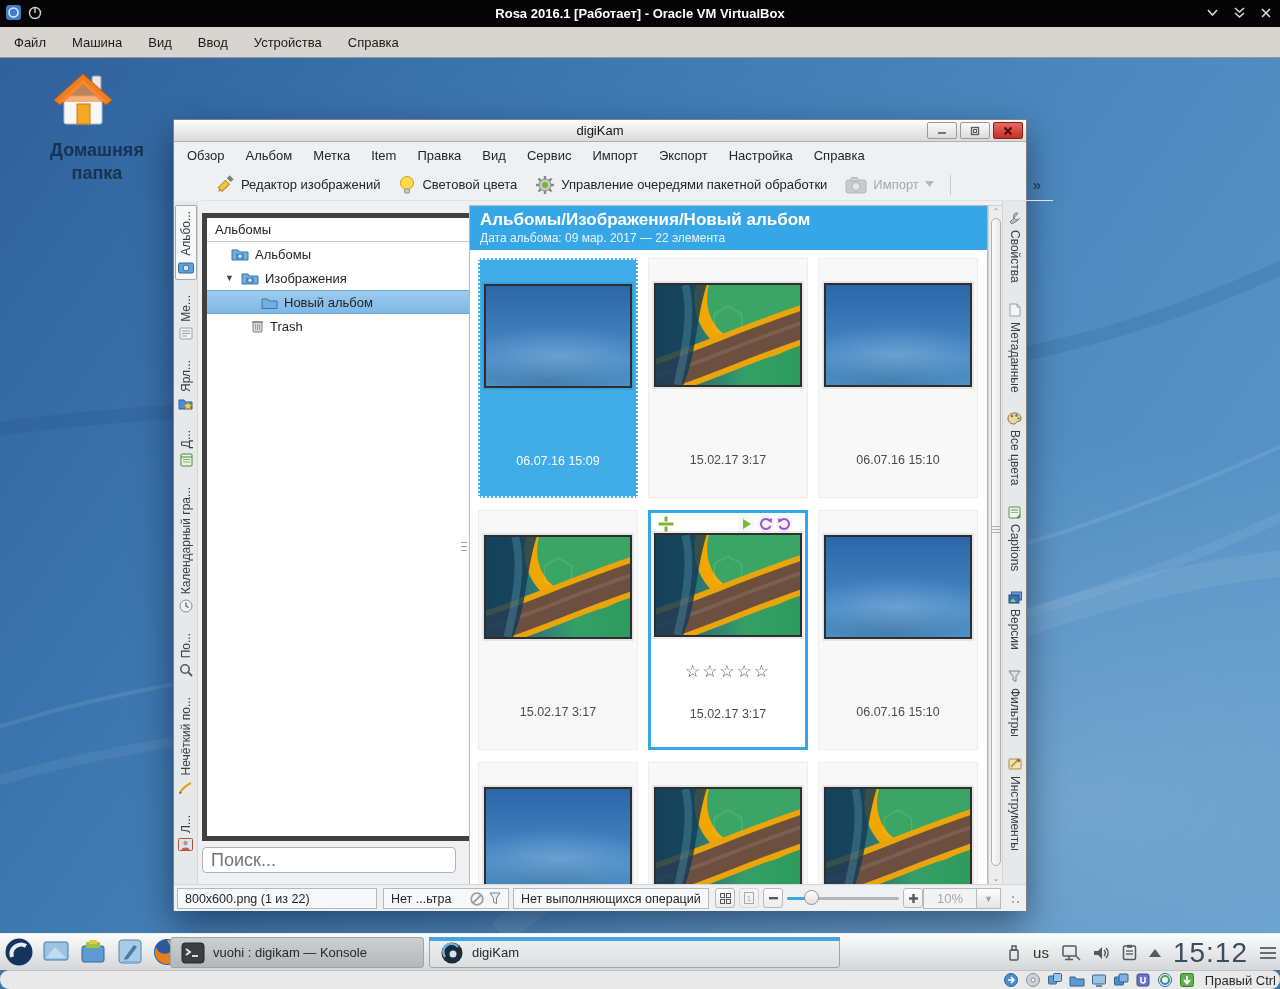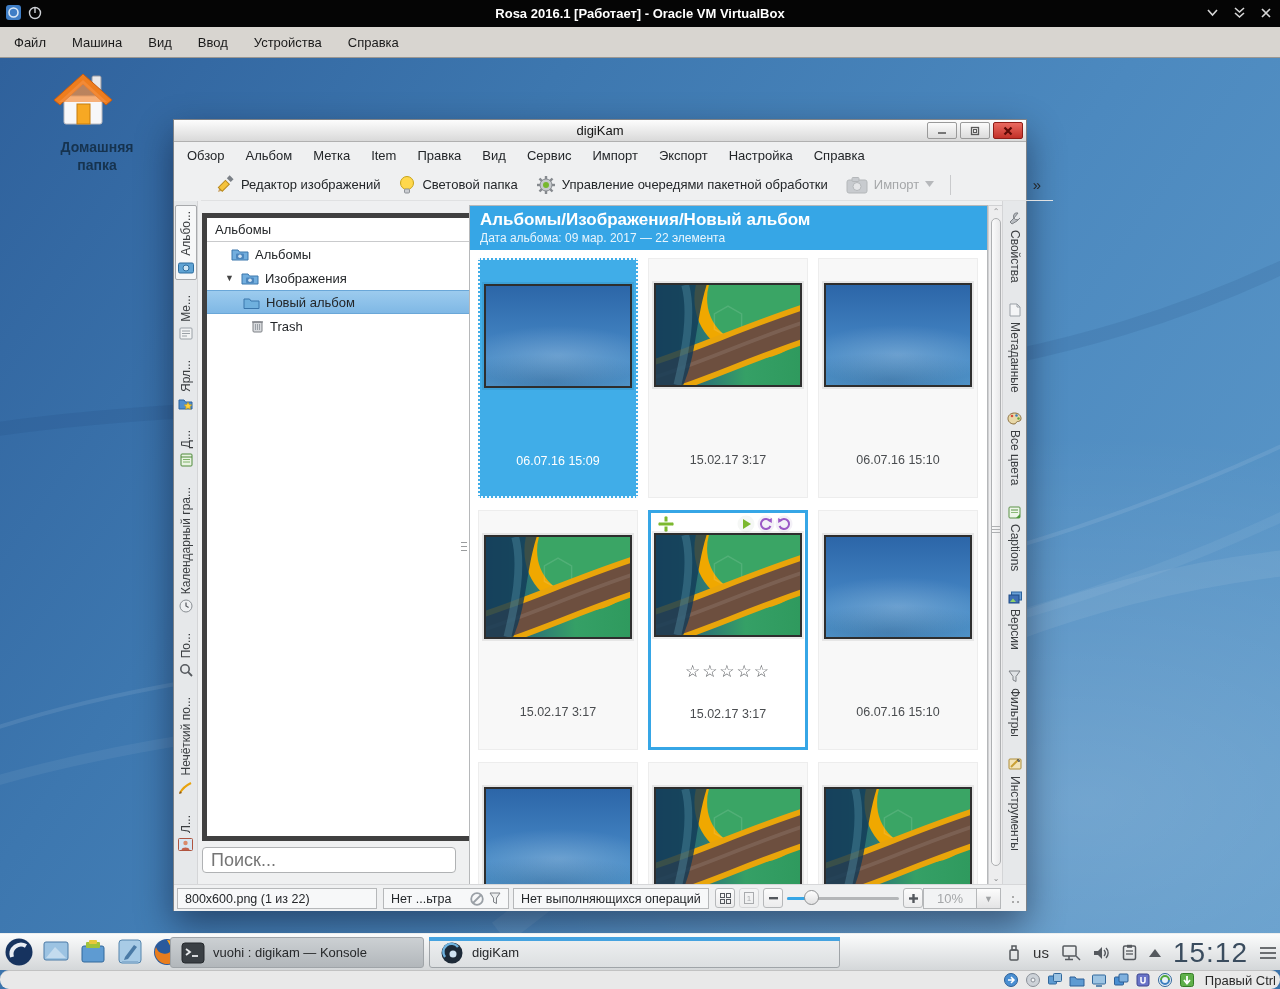--- a/index.html
+++ b/index.html
@@ -16,21 +16,21 @@
   .vbox-menubar .mi { color:#1a1a1a; cursor:default; }
 
   
   .desktop { position:absolute; left:0; top:58px; width:1280px; height:875px;
     background:
       radial-gradient(90% 70% at 85% 85%, rgba(255,255,255,0.16), rgba(255,255,255,0) 60%),
       linear-gradient(125deg,#2f619c 0%, #3d77af 30%, #4c89bf 60%, #5e9aca 100%);
   }
   .desktop-swoosh { position:absolute; left:0; top:0; width:100%; height:100%; }
   .desk-icon { position:absolute; left:18px; top:12px; width:130px; text-align:center; cursor:pointer; }
-  .desk-icon .lbl { margin-top:6px; color:#16334f; font-size:14px; font-weight:bold; line-height:1.25;margin-left:28px; }
+  .desk-icon .lbl { margin-top:6px; color:#16334f; font-size:18px; font-weight:bold; line-height:1.25;margin-left:28px; }
 
   
   .dk { position:absolute; left:173px; top:119px; width:854px; height:792px; background:#eff0f1; border:1px solid #7e8287; box-shadow:0 14px 34px rgba(0,0,20,.45); }
   .dk-titlebar { position:absolute; left:0; top:0; width:100%; height:22px; background:linear-gradient(#fdfdfd,#d9d9d9); border-bottom:1px solid #b0b0b0; }
   .dk-title { position:absolute; left:0; right:0; top:3px; text-align:center; color:#111; font-size:13px; }
   .dk-btns { position:absolute; right:3px; top:2px; display:flex; gap:3px; }
   .dk-btn { width:30px; height:17px; border:1px solid #9a9a9a; background:linear-gradient(#fbfbfb,#dcdcdc); display:flex; align-items:center; justify-content:center; border-radius:2px; }
   .dk-btn.close { background:linear-gradient(#ea6a60,#c23028); border-color:#8e1d18; }
 
   .dk-menubar { position:absolute; left:0; top:22px; width:100%; height:27px; display:flex; align-items:center; gap:21px; padding:0 13px; }
@@ -252,21 +252,21 @@
               <rect x="6" y="6" width="5.5" height="10" transform="rotate(45 9 11)" fill="#f5c33c" stroke="#b98a1d"></rect>
               <rect x="12.5" y="1.5" width="5.5" height="4" transform="rotate(45 15 3.5)" fill="#7b8087"></rect>
             </svg>
           <span class="lbl">Редактор изображений</span>
         </div>
         <div class="tb-item">
           <svg width="18" height="20">
               <circle cx="9" cy="8" r="6.5" fill="#ffd84d" stroke="#c8a316"></circle>
               <rect x="6.5" y="14" width="5" height="4" rx="1" fill="#c9ccd1" stroke="#8e9298"></rect>
             </svg>
-          <span class="lbl">Световой папка</span>
+          <span class="lbl">Световой цвета</span>
         </div>
         <div class="tb-item">
           <svg width="20" height="20">
               <circle cx="10" cy="10" r="6" fill="#c7cacd" stroke="#85898e"></circle>
               <g stroke="#85898e" stroke-width="2.4">
                 <line x1="10" y1="1" x2="10" y2="4"></line>
                 <line x1="10" y1="16" x2="10" y2="19"></line>
                 <line x1="1" y1="10" x2="4" y2="10"></line>
                 <line x1="16" y1="10" x2="19" y2="10"></line>
                 <line x1="3.5" y1="3.5" x2="5.8" y2="5.8"></line>
@@ -370,21 +370,21 @@
         </div>
         <div class="tree-row" style="padding-left:18px;">
           <span class="exp">▼</span>
           <svg width="18" height="14">
               <path d="M1,3 L7,3 L8.5,5 L17,5 L17,13 L1,13 Z" fill="#72aede" stroke="#3a76ac"></path>
               <rect x="5" y="6.5" width="8" height="5.5" rx="1" fill="#4c86bd"></rect>
               <circle cx="9" cy="9.2" r="1.8" fill="#cfe2f2"></circle>
             </svg>
           <span>Изображения</span>
         </div>
-        <div class="tree-row sel" style="padding-left:36px;">
+        <div class="tree-row sel" style="padding-left:54px;">
           <svg width="17" height="13">
               <path d="M1,3 L6.5,3 L8,5 L16,5 L16,12.5 L1,12.5 Z" fill="#6fb0de" stroke="#3a76ac"></path>
             </svg>
           <span>Новый альбом</span>
         </div>
         <div class="tree-row" style="padding-left:44px;">
           <svg width="13" height="14">
               <rect x="2" y="3" width="9" height="10" rx="1" fill="#d8dadd" stroke="#7e8287"></rect>
               <line x1="1" y1="3" x2="12" y2="3" stroke="#7e8287" stroke-width="1.4"></line>
               <line x1="4.5" y1="5" x2="4.5" y2="11" stroke="#9aa0a6"></line>

